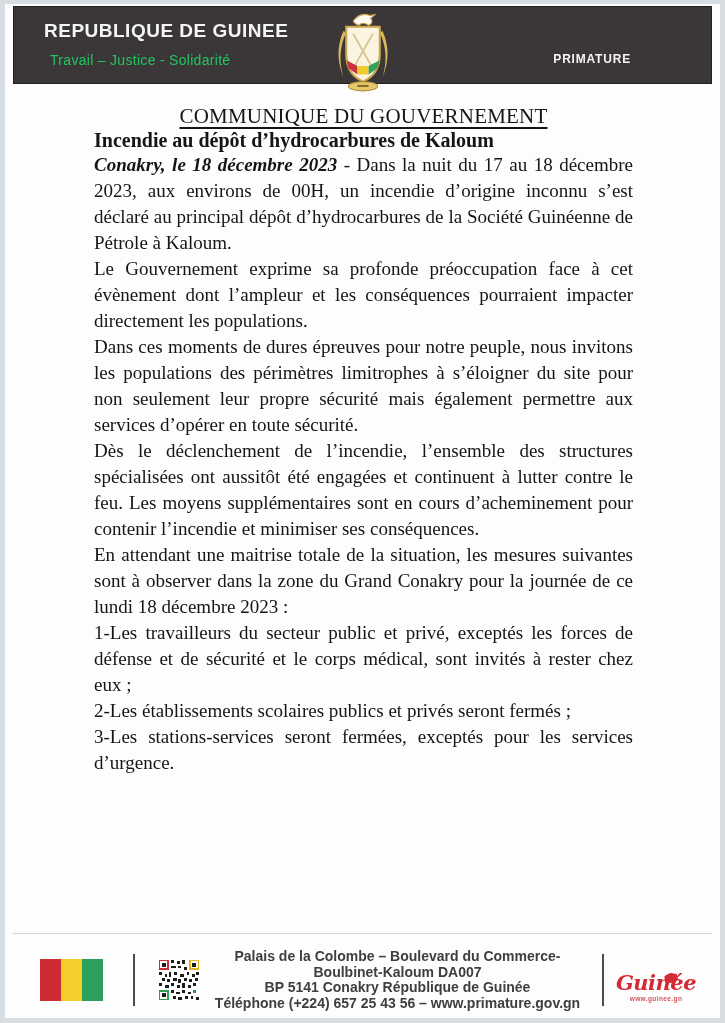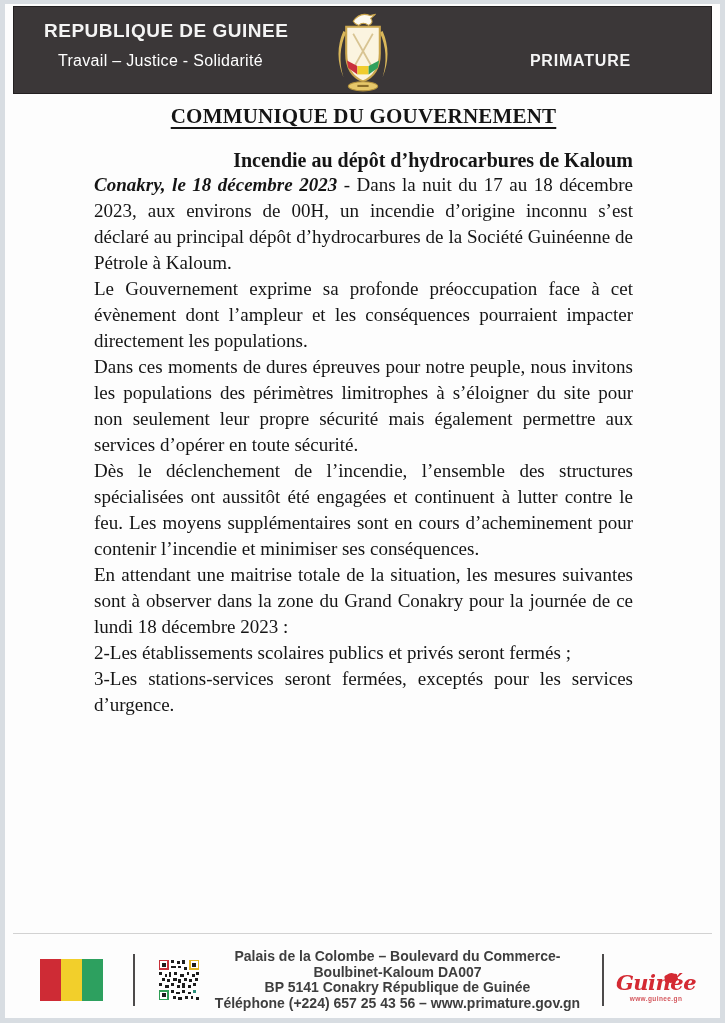--- a/index.html
+++ b/index.html
@@ -13,74 +13,73 @@
   .page {
     position: absolute;
     left: 5px; top: 4px; right: 5px; bottom: 5px;
     background: #fdfdfd;
   }
 
   
   .header {
     position: absolute;
     left: 8px; right: 8px; top: 2px;
-    height: 88px;
+    height: 78px;
     background: #3b3738;
     border: 1px solid #232021;
   }
   .hdr-left { position: absolute; left: 30px; top: 13px; }
   .country {
     font-family: "Liberation Sans", sans-serif;
     font-weight: bold;
     font-size: 19px;
     letter-spacing: 0.5px;
     color: #f4f4f4;
   }
   .motto {
     font-family: "Liberation Sans", sans-serif;
-    font-size: 16px;
-    color: #ffffff;
+    font-size: 14px;
+    color: #22c55e;
     margin-top: 10px;
-    margin-left: 14px;
+    margin-left: 6px;
     letter-spacing: 0.3px;
   }
   .office {
     position: absolute;
     right: 80px; top: 45px;
     font-family: "Liberation Sans", sans-serif;
     font-weight: bold;
-    font-size: 16px;
+    font-size: 12px;
     letter-spacing: 0.8px;
     color: #f5f5f5;
   }
   .crest {
     position: absolute;
     left: 50%; top: 3px;
     transform: translateX(-50%);
     width: 70px; height: 84px;
   }
 
   
   .content {
     position: absolute;
     left: 89px; right: 87px; top: 86px;
     color: #151515;
   }
   .doc-title {
     margin-top: 14px;
     text-align: center;
     font-size: 21px;
-    font-weight: bold;
+    font-weight: normal;
     letter-spacing: 0.2px;
     text-decoration: underline;
     text-underline-offset: 4px;
   }
   .doc-subtitle {
-    margin-top: 20px;
-    text-align: right;
+    text-align: left;
     font-size: 20px;
     font-weight: bold;
   }
   .para {
     font-size: 19px;
     line-height: 26px;
     text-align: justify;
   }
   .para .lead { font-weight: bold; font-style: italic; }
 
@@ -197,20 +196,21 @@
     <div class="doc-title">COMMUNIQUE DU GOUVERNEMENT</div>
     <div class="doc-subtitle">Incendie au dépôt d’hydrocarbures de Kaloum</div>
 
     <p class="para"><span class="lead">Conakry, le 18 décembre 2023</span><span> - Dans la nuit du 17 au 18 décembre 2023, aux environs de 00H, un incendie d’origine inconnu s’est déclaré au principal dépôt d’hydrocarbures de la Société Guinéenne de Pétrole à Kaloum.</span></p>
 
     <p class="para">Le Gouvernement exprime sa profonde préoccupation face à cet évènement dont l’ampleur et les conséquences pourraient impacter directement les populations.</p>
     <p class="para">Dans ces moments de dures épreuves pour notre peuple, nous invitons les populations des périmètres limitrophes à s’éloigner du site pour non seulement leur propre sécurité mais également permettre aux services d’opérer en toute sécurité.</p>
     <p class="para">Dès le déclenchement de l’incendie, l’ensemble des structures spécialisées ont aussitôt été engagées et continuent à lutter contre le feu. Les moyens supplémentaires sont en cours d’acheminement pour contenir l’incendie et minimiser ses conséquences.</p>
     <p class="para">En attendant une maitrise totale de la situation, les mesures suivantes sont à observer dans la zone du Grand Conakry pour la journée de ce lundi 18 décembre 2023 :</p>
 
+    <p class="para">1-Les travailleurs du secteur public et privé, exceptés les forces de défense et de sécurité et le corps médical, sont invités à rester chez eux ;</p>
     <p class="para">2-Les établissements scolaires publics et privés seront fermés ;</p>
     <p class="para">3-Les stations-services seront fermées, exceptés pour les services d’urgence.</p>
   </div>
 
   <div class="footer-rule"></div>
   <div class="footer">
 
     <div class="flag">
       <div class="stripe stripe-red"></div>
       <div class="stripe stripe-yellow"></div>

